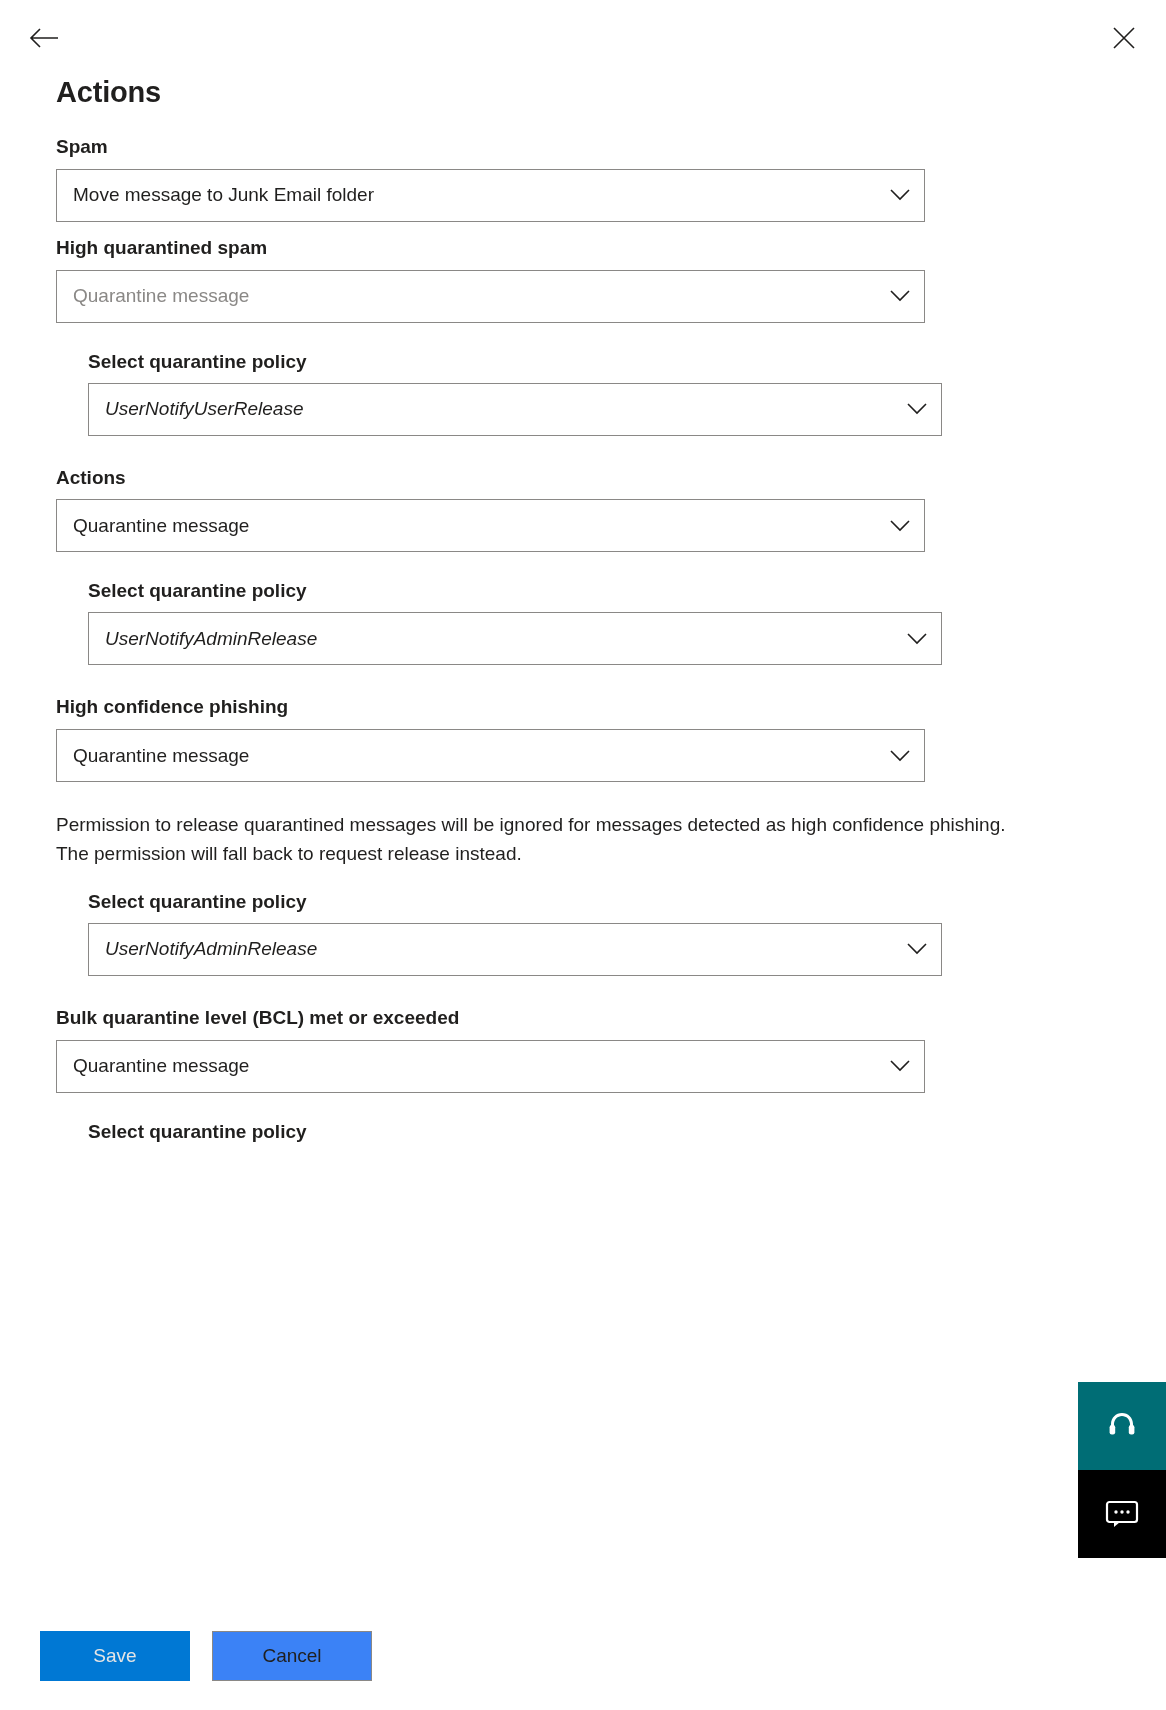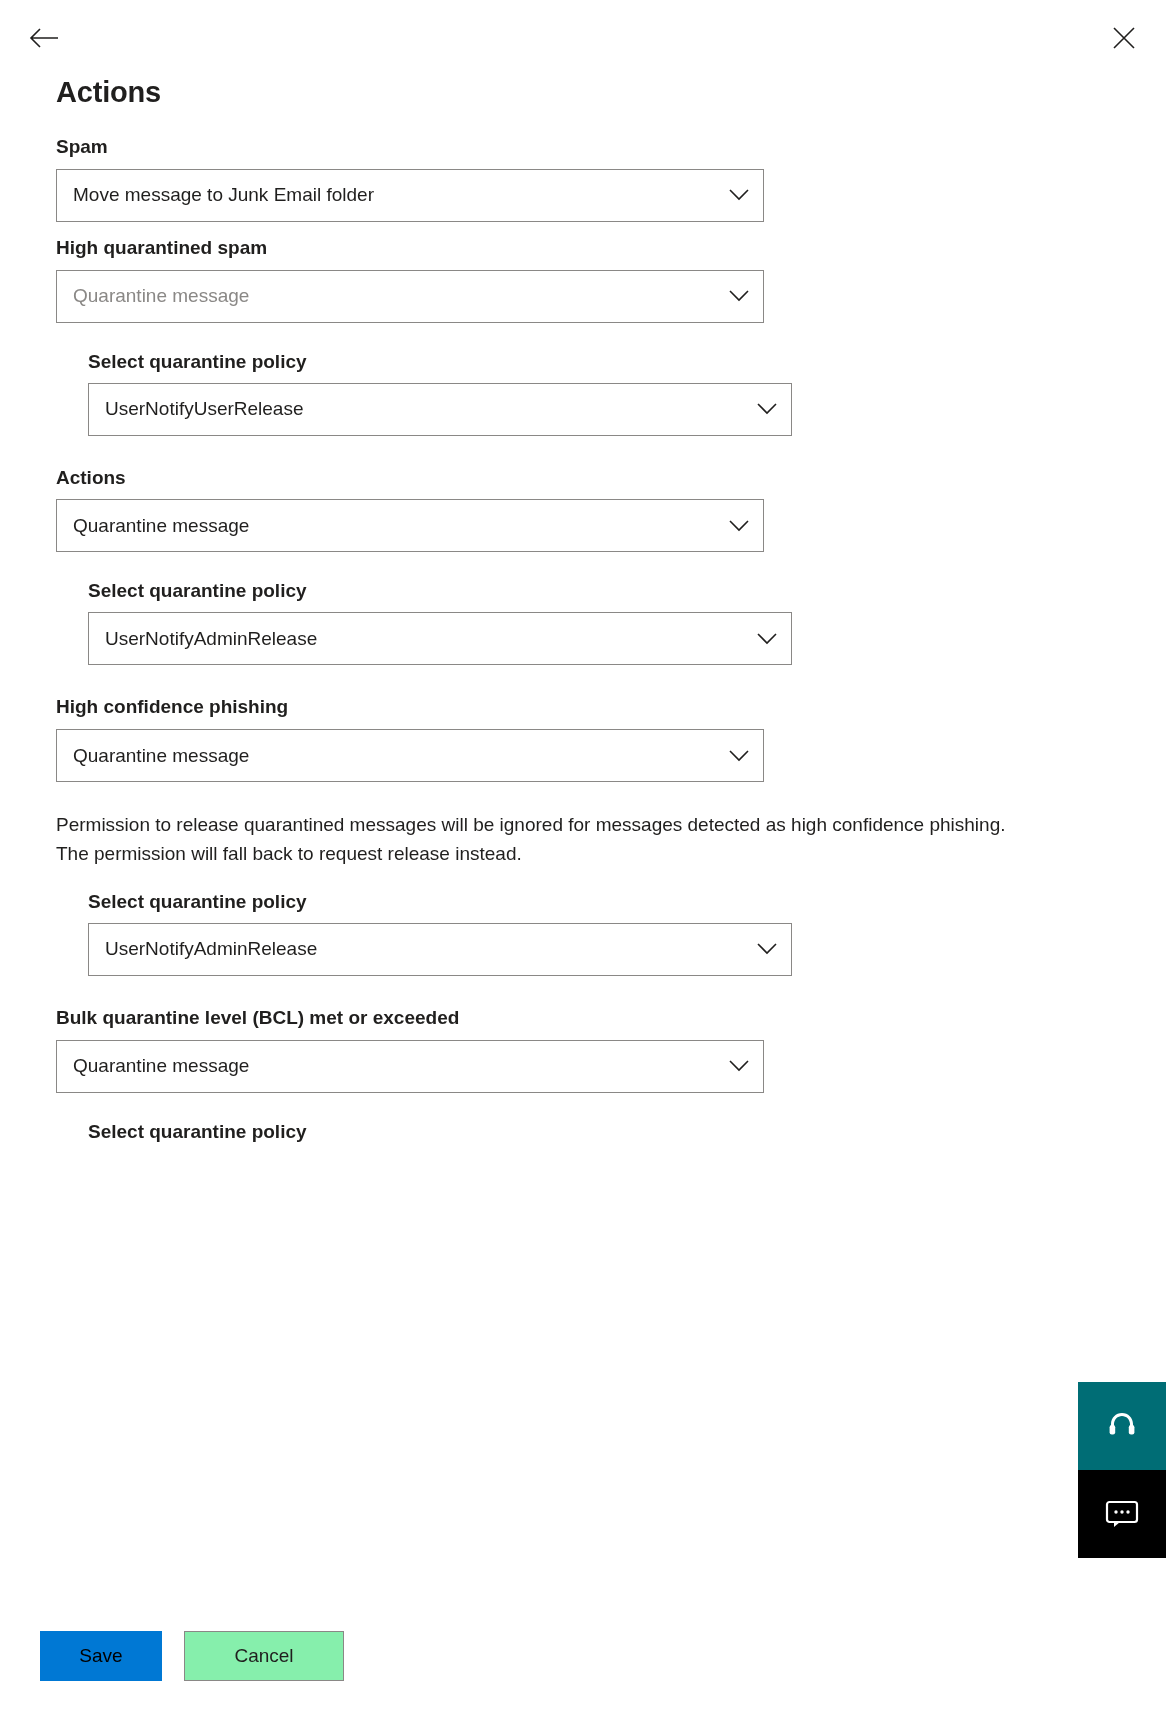--- a/index.html
+++ b/index.html
@@ -95,23 +95,23 @@
   }
   .combo.placeholder-text { color: #8a8886; }
   .combo .chev {
     position: absolute;
     right: 14px;
     top: 50%;
     transform: translateY(-50%);
     width: 20px;
     height: 12px;
   }
-  .combo-w-main { width: 708px; }
+  .combo-w-main { width: 869px; }
   .indent { margin-left: 32px; }
-  .combo-w-sub { width: 704px; }
+  .combo-w-sub { width: 854px; font-style: italic; }
 
   .sub-block { margin-bottom: 30px; }
   .sub-label {
     font-size: 19px;
     font-weight: bold;
     margin: 0 0 10px 0;
     color: #201f1e;
   }
 
   .note {
@@ -144,26 +144,26 @@
     font-family: "Liberation Sans", sans-serif;
     font-size: 19px;
     height: 50px;
     min-width: 80px;
     border: 1px solid transparent;
     cursor: pointer;
     padding: 0 24px;
   }
   .btn-primary {
     background: #0078d4;
-    color: #000000;
+    color: #e5e5e5;
     border-color: #0078d4;
-    width: 122px;
+    width: 150px;
   }
   .btn-secondary {
-    background: #86efac;
+    background: #3b82f6;
     color: #201f1e;
     border-color: #8a8886;
     width: 160px;
   }
 
   
   .help-stack {
     position: absolute;
     right: 0;
     bottom: 152px;

